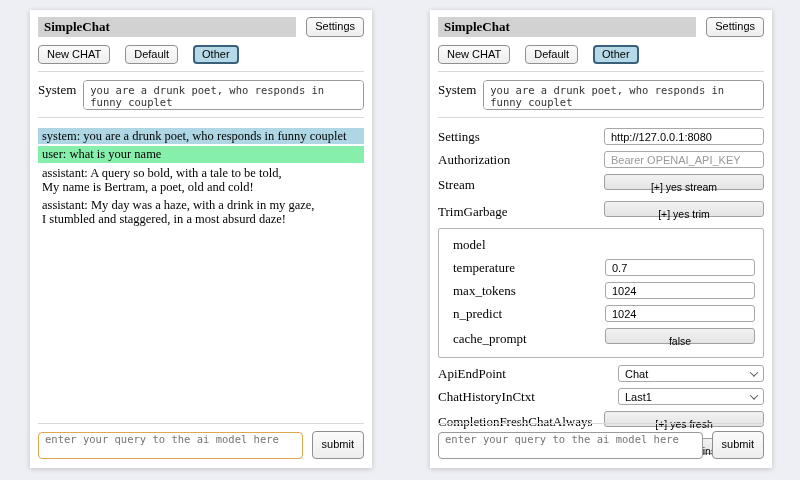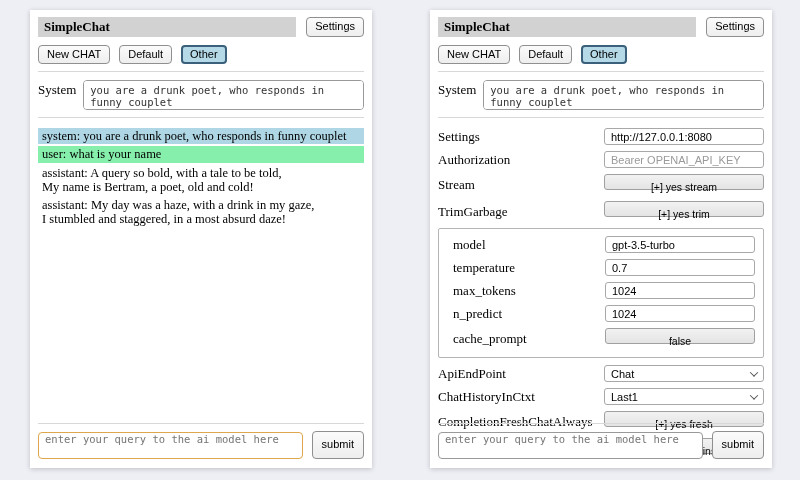--- a/index.html
+++ b/index.html
@@ -34,21 +34,21 @@
   button {
     font-family: "Liberation Sans", sans-serif;
     font-size: 11px;
     color: #000;
     background: linear-gradient(#fbfbfb, #eeeeee);
     border: 1px solid #8f8f8f;
     border-radius: 4px;
     padding: 2px 8px;
     line-height: 1.2;
   }
-  .toolbar { display: flex; gap: 9px; margin-bottom: 7px; }
+  .toolbar { display: flex; gap: 15px; margin-bottom: 7px; }
   .tab-active {
     background: #b5d9e7;
     border: 2px solid #3a607b;
     padding: 1px 7px;
   }
   hr.divider { border: none; border-top: 1px solid #d8d8d8; margin: 5px 0; }
 
   .system-row { display: flex; gap: 7px; margin: 8px 0 7px 0; font-size: 13px; }
   .system-row label { padding-top: 2px; }
   textarea {
@@ -95,21 +95,21 @@
   fieldset {
     border: 1px solid #b5b5b5;
     border-radius: 2px;
     padding: 7px 8px 2px 14px;
     margin: 2px 0 7px 0;
   }
   legend { font-size: 13px; padding: 0 4px; margin-left: 2px; }
   fieldset .ctrl { width: 150px; }
 
   .select {
-    width: 160px; height: 17px;
+    width: 146px; height: 17px;
     margin-left: auto;
     background: #ffffff;
     border: 1px solid #a8a8a8;
     border-radius: 3px;
     display: flex; align-items: center;
     font-family: "Liberation Sans", sans-serif;
     font-size: 11px;
     padding: 0 6px;
   }
   .chev {
@@ -204,21 +204,20 @@
       <span class="ctrl"><button class="toggle-btn">[+] yes stream</button></span>
     </div>
     <div class="srow">
       <span>TrimGarbage</span>
       <span class="ctrl"><button class="toggle-btn">[+] yes trim</button></span>
     </div>
 
     <fieldset>
       <div class="srow">
         <span>model</span>
-        <span class="ctrl"><input type="text" value="gpt-3.5-turbo" style=""></span>
       </div>
       <div class="srow">
         <span>temperature</span>
         <span class="ctrl"><input type="text" value="0.7" style=""></span>
       </div>
       <div class="srow">
         <span>max_tokens</span>
         <span class="ctrl"><input type="text" value="1024" style=""></span>
       </div>
       <div class="srow">

